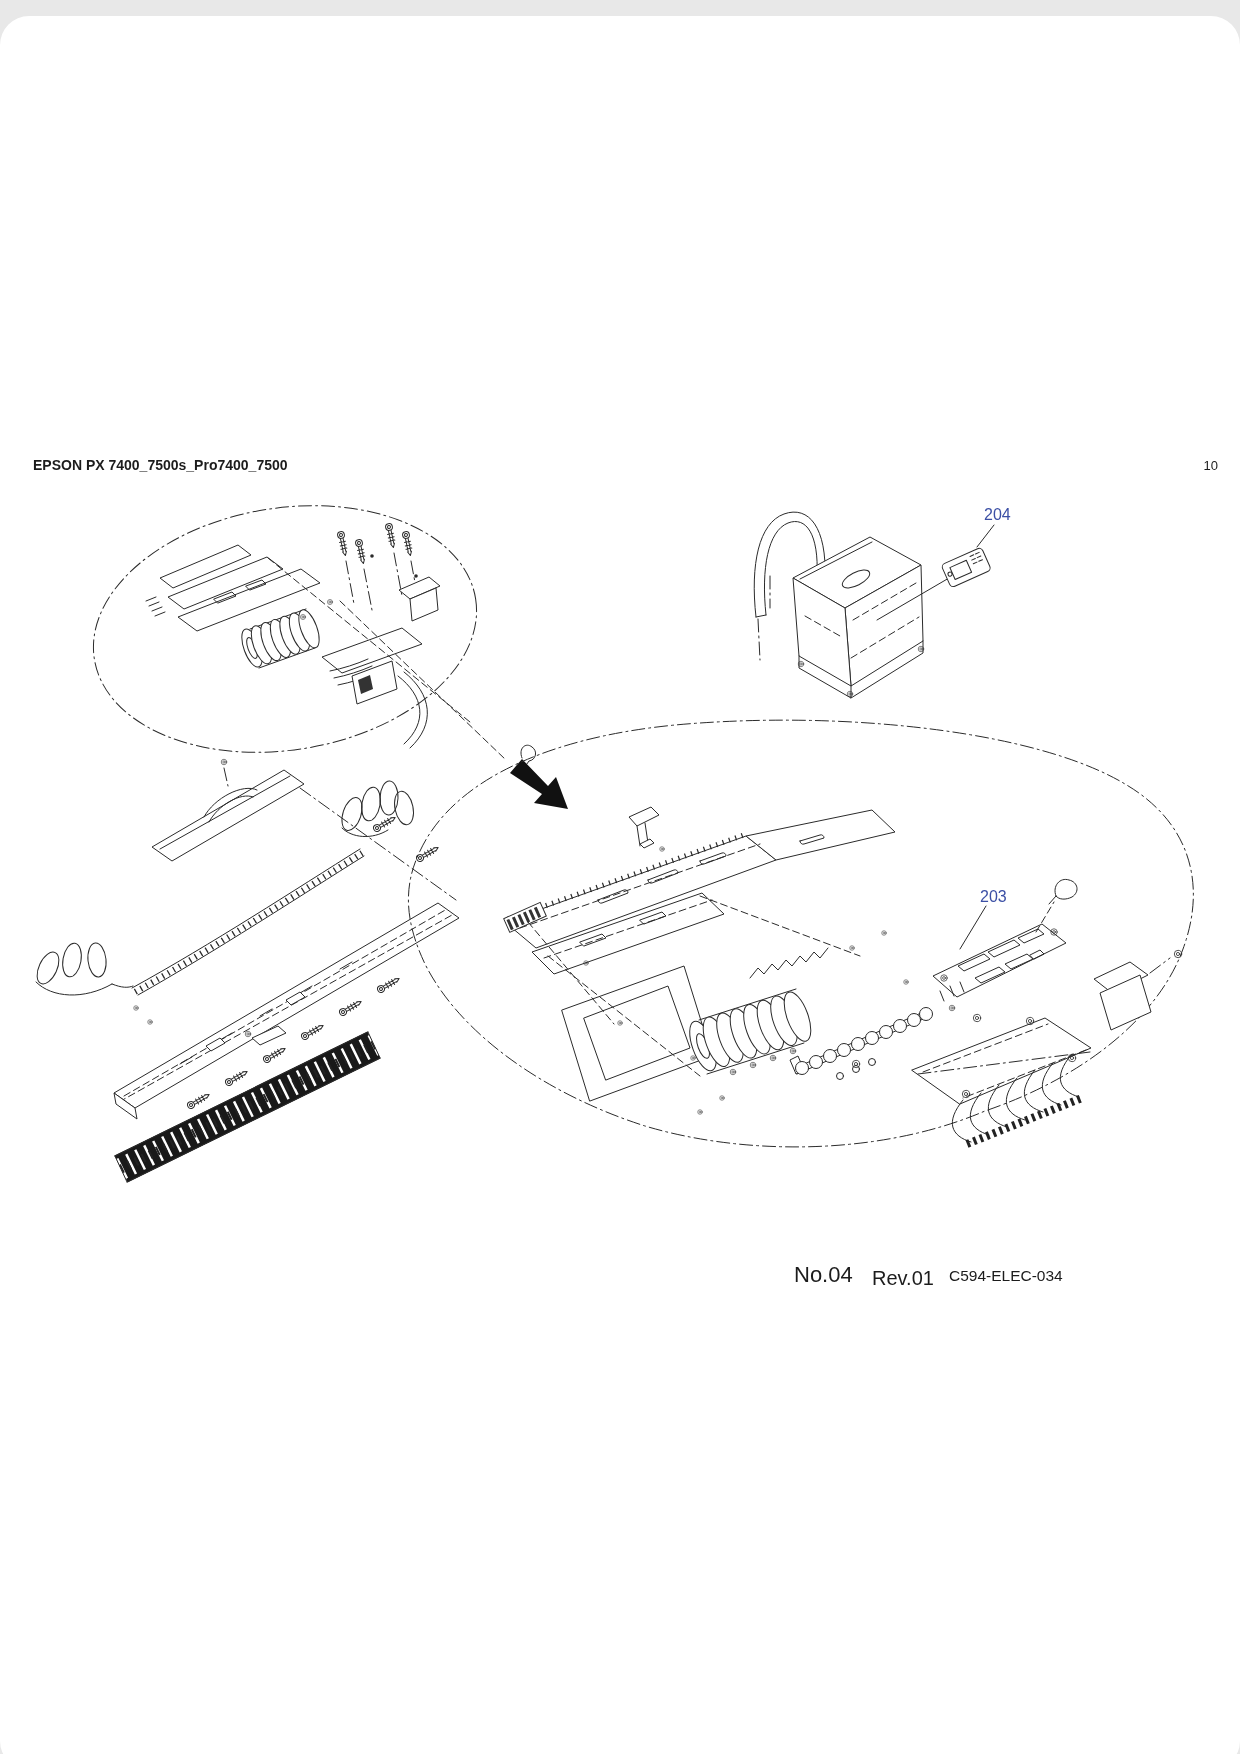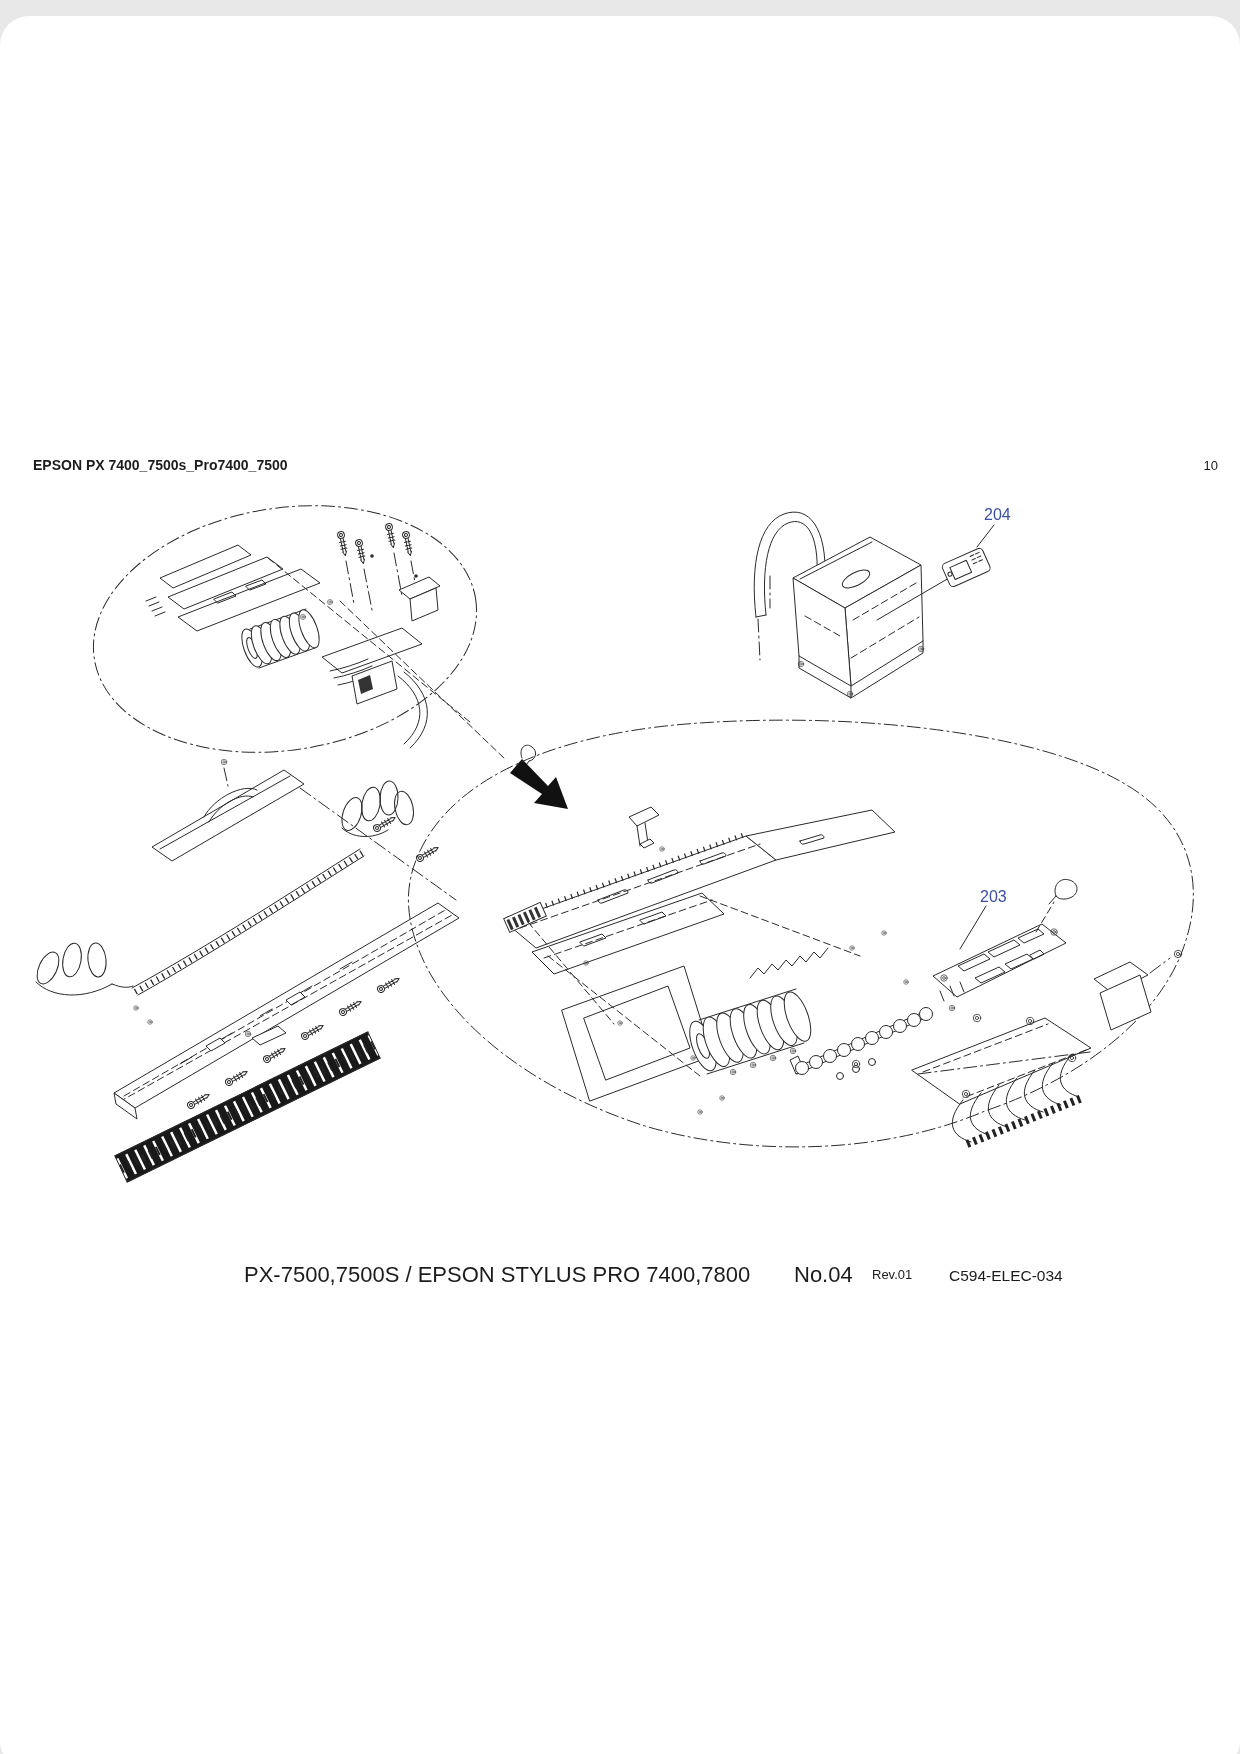--- a/index.html
+++ b/index.html
@@ -6,21 +6,21 @@
   .page{
     position:relative;width:1240px;height:1754px;margin:16px auto;
     background:#ffffff;overflow:hidden;
     font-family:"Liberation Sans","DejaVu Sans",sans-serif;color:#1c1c1c;border-radius:29px;
   }
   .hdr-title{position:absolute;left:33px;top:441px;font-size:14px;font-weight:bold;letter-spacing:0;}
   .hdr-page{position:absolute;left:1188px;top:442px;width:30px;text-align:right;font-size:13px;}
   .ftr{position:absolute;top:1246px;left:0;width:1240px;height:30px;}
   .ftr .caption{position:absolute;left:244px;top:0;font-size:22px;}
   .ftr .sheet{position:absolute;left:794px;top:0;font-size:22px;}
-  .ftr .rev{position:absolute;left:872px;top:5px;font-size:13px;}
+  .ftr .rev{position:absolute;left:872px;top:5px;font-size:20px;}
   .ftr .doc{position:absolute;left:949px;top:5px;font-size:15.5px;}
   svg.fig{position:absolute;left:0;top:0;}
   .ln{fill:none;stroke:#2b2b2b;stroke-width:1;stroke-linecap:round;stroke-linejoin:round;}
   .fw{fill:#ffffff;stroke:#2b2b2b;stroke-width:1;stroke-linejoin:round;}
   .dsh{stroke-dasharray:7 4;}
   .ddot{stroke-dasharray:13 4 2 4;}
   .hatch{fill:none;stroke:#2b2b2b;stroke-width:5;stroke-dasharray:1.2 5.5;}
   .cablehatch{fill:none;stroke:#2b2b2b;stroke-width:6;stroke-dasharray:1.3 5;}
   .chain{fill:none;stroke:#191919;stroke-width:30;}
   .chainwhite{fill:none;stroke:#ffffff;stroke-width:22;stroke-dasharray:2.5 7.5;}
@@ -323,19 +323,18 @@
       </g>
     </g>
 
     <g>
       <text class="callout-text" x="980" y="886" fill="#3B4FA5">203</text>
       <path class="ln" d="M986,890 L960,933"></path>
     </g>
   </svg>
 
   <div class="ftr">
-    <span class="caption">PX-7500,7500S / EPSON STYLUS PRO 7400,7800</span>
     <span class="sheet">No.04</span>
     <span class="rev">Rev.01</span>
     <span class="doc">C594-ELEC-034</span>
   </div>
 
 </div>
 
 </body></html>

